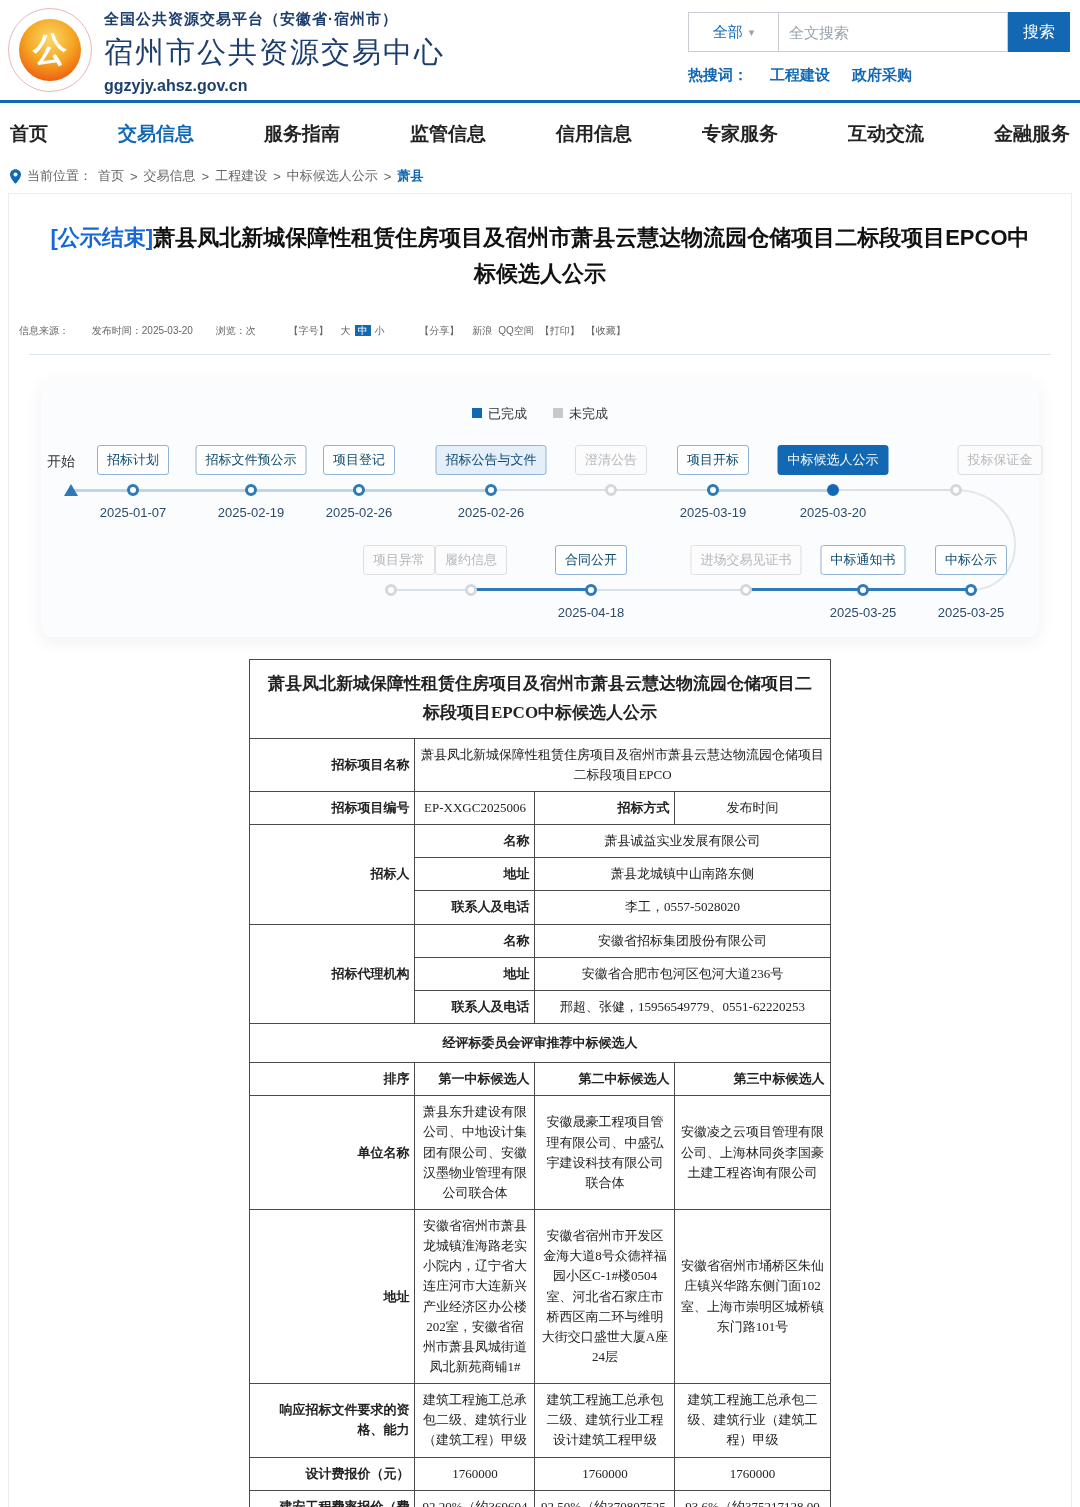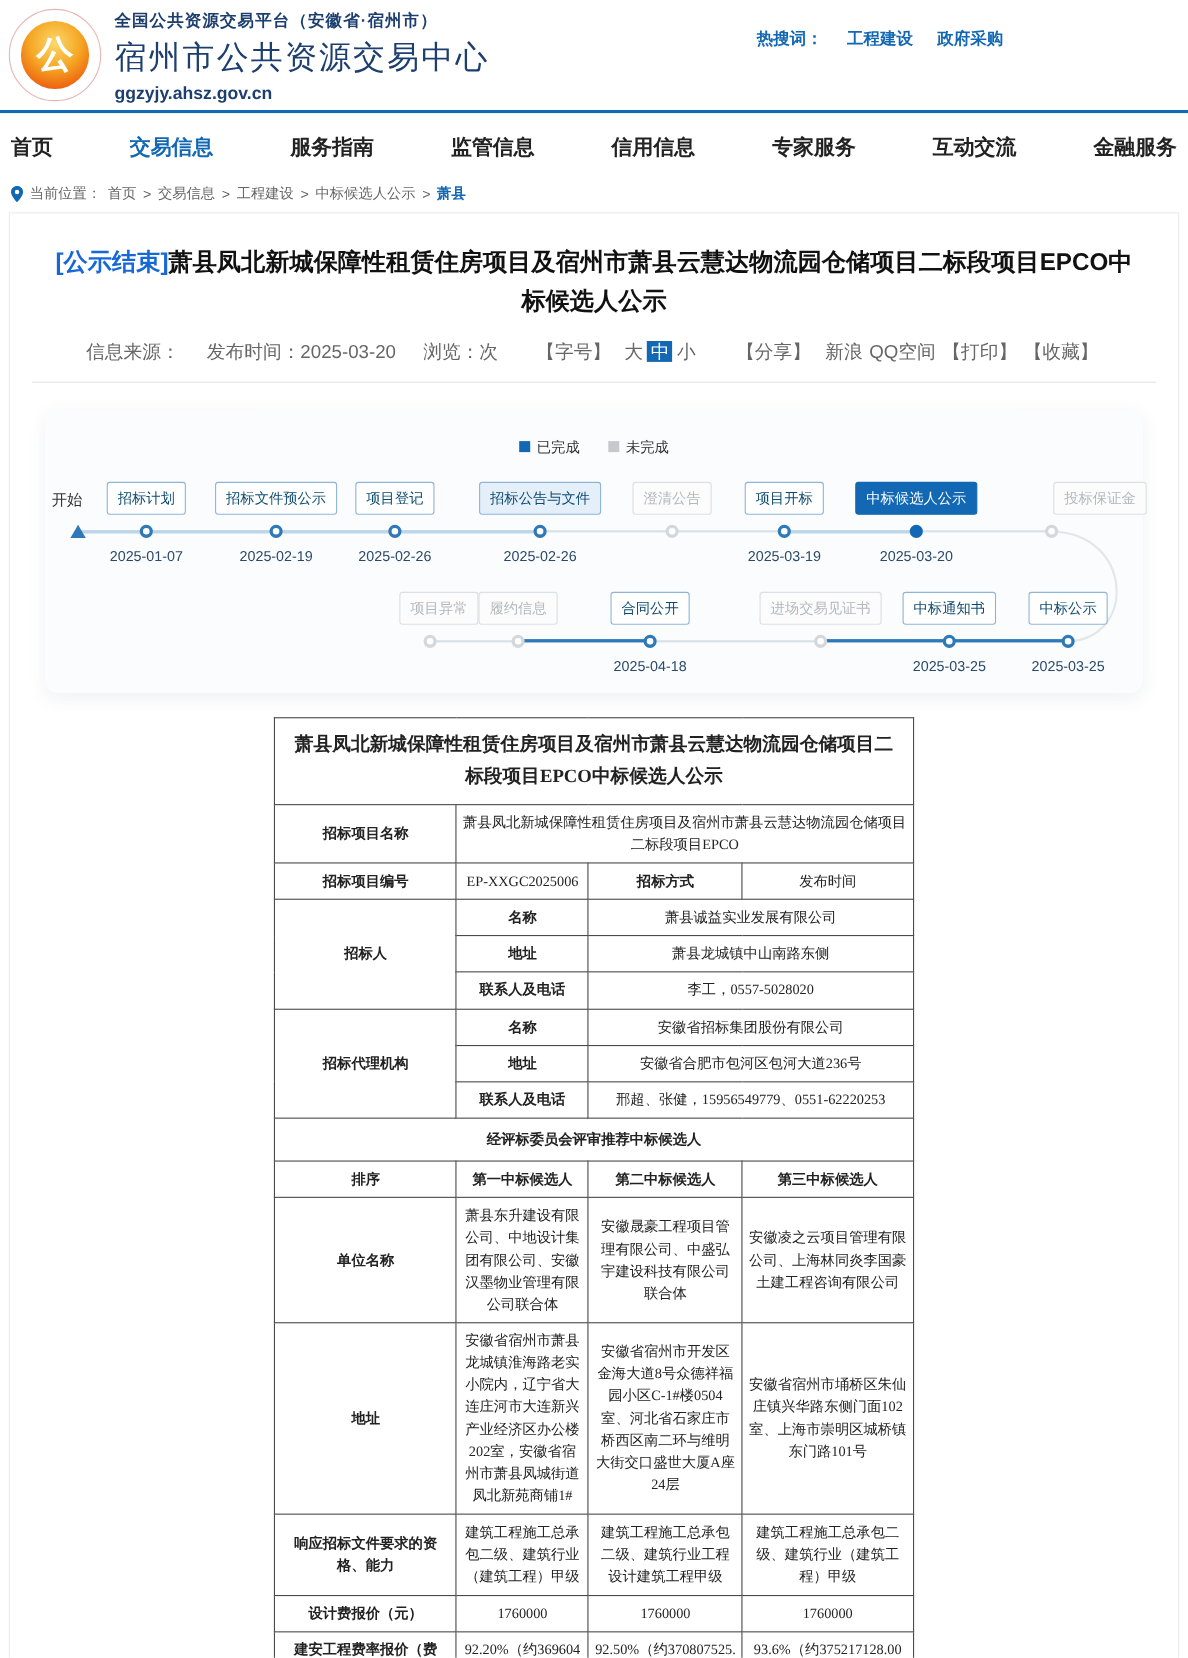--- a/index.html
+++ b/index.html
@@ -43,21 +43,21 @@
   .crumb { display:flex; align-items:center; gap:6px; font-size:13px; color:#666; padding:2px 10px 8px; }
   .crumb .pin { width:11px; height:15px; display:inline-block; }
   .crumb a { color:#666; text-decoration:none; cursor:pointer; }
   .crumb .cur { color:#1268b3; font-weight:bold; }
 
   
   .content { margin:0 8px; border:1px solid #ececec; border-bottom:none; background:#fff; padding-bottom:10px; }
   .art-title { width:990px; margin:26px auto 0; text-align:center; font-size:22px; line-height:36px;
                font-weight:bold; color:#111; }
   .art-title .tag { color:#1668d6; }
-  .meta { margin-top:16px; text-align:center; font-size:17px; color:#666; }
+  .meta { margin-top:32px; font-size:10px; color:#666; }
   .meta span { margin:0 10px; }
   .meta .sz { margin:0 2px; cursor:pointer; }
   .meta .sz.on { background:#1268b3; color:#fff; padding:0 3px; }
   .meta .lk { cursor:pointer; margin:0 3px; }
   .divider { margin:16px 20px 0; border-top:1px solid #dde5ec; }
 
   
   .tl-card { position:relative; margin:24px 32px 22px; height:258px; background:#fbfcfd;
              border-radius:12px; box-shadow:0 5px 16px rgba(60,80,110,.08); }
   .legend { position:absolute; top:26px; left:0; width:100%; display:flex; justify-content:center;
@@ -83,40 +83,48 @@
   .tl-date { position:absolute; transform:translateX(-50%); font-size:13px; color:#2b4a6b;
              white-space:nowrap; }
   .tl-curve { position:absolute; top:0; left:0; pointer-events:none; }
 
   
   .btable { width:580px; margin:0 auto; border-collapse:collapse; table-layout:fixed;
             font-family:"Liberation Serif","DejaVu Serif",serif; font-size:13px; color:#222; }
   .btable td { border:1px solid #4a4a4a; text-align:center; vertical-align:middle;
                padding:6px 5px; line-height:1.55; word-break:break-all; }
   .btable .ttl { font-size:17px; font-weight:bold; line-height:1.7; padding:10px 14px; }
-  .btable .lab { font-weight:bold; }
+  .btable .lab { font-weight:bold;text-align:right; }
   .btable .sec { font-weight:bold; padding:9px 5px; }
 </style>
 </head>
 <body>
 
 <div class="header">
   <div class="brand">
     <div class="seal">
       <div class="seal-inner">
         <span>公</span>
       </div>
     </div>
     <div class="brand-text">
       <div class="brand-line1">全国公共资源交易平台（安徽省·宿州市）</div>
       <div class="brand-line2">宿州市公共资源交易中心</div>
       <div class="brand-line3">ggzyjy.ahsz.gov.cn</div>
     </div>
   </div>
   <div class="search-wrap">
+    <div class="search-row">
+      <div class="search-cat">
+        <span>全部</span>
+        <span class="chev">▾</span>
+      </div>
+      <input class="search-input" placeholder="全文搜索" style="">
+      <button class="search-btn">搜索</button>
+    </div>
     <div class="hot-row">
       <span>热搜词：</span>
       <span class="hot-word">工程建设</span>
       <span class="hot-word">政府采购</span>
     </div>
   </div>
 </div>
 
 <div class="topline"></div>
 

